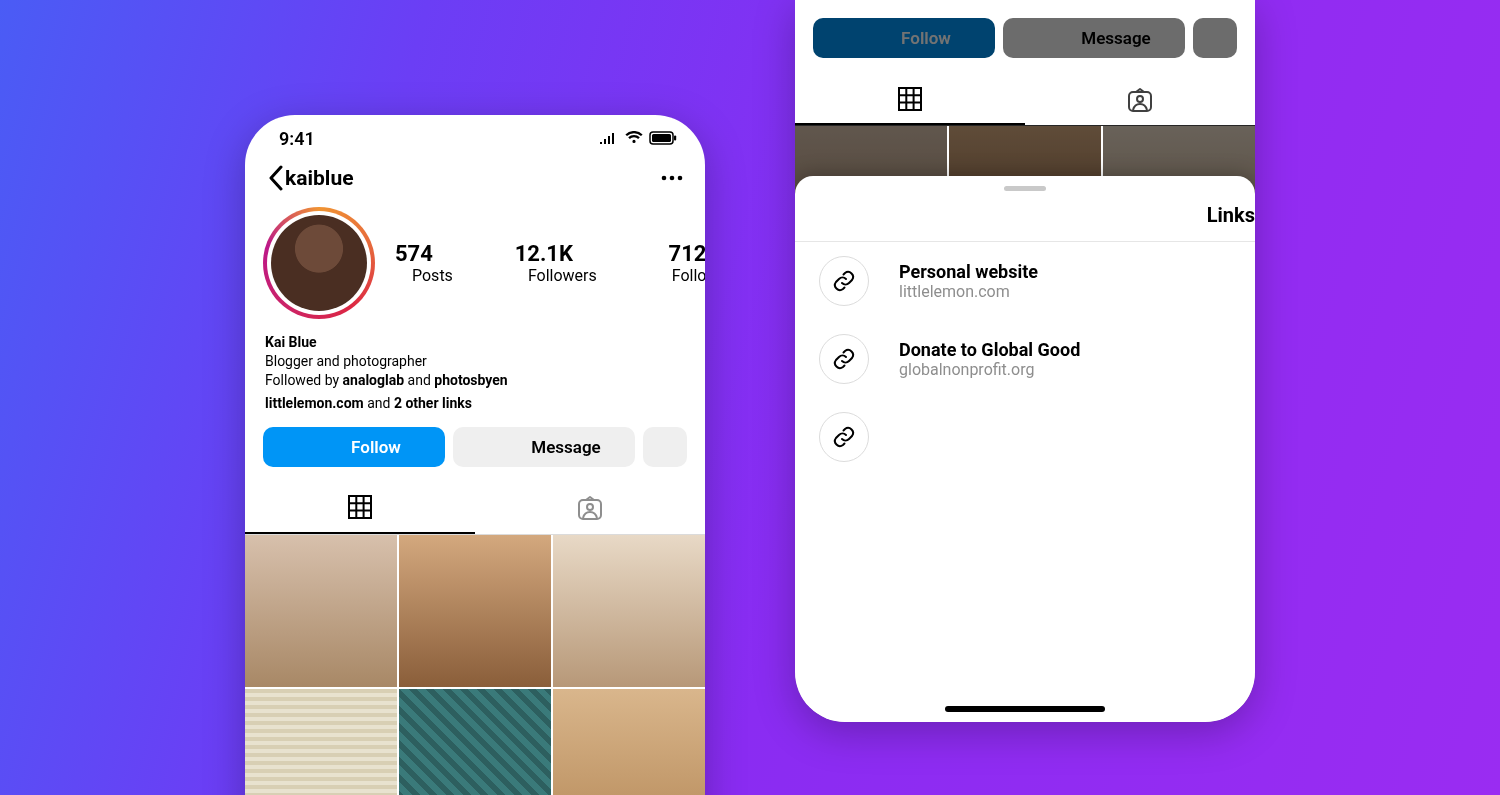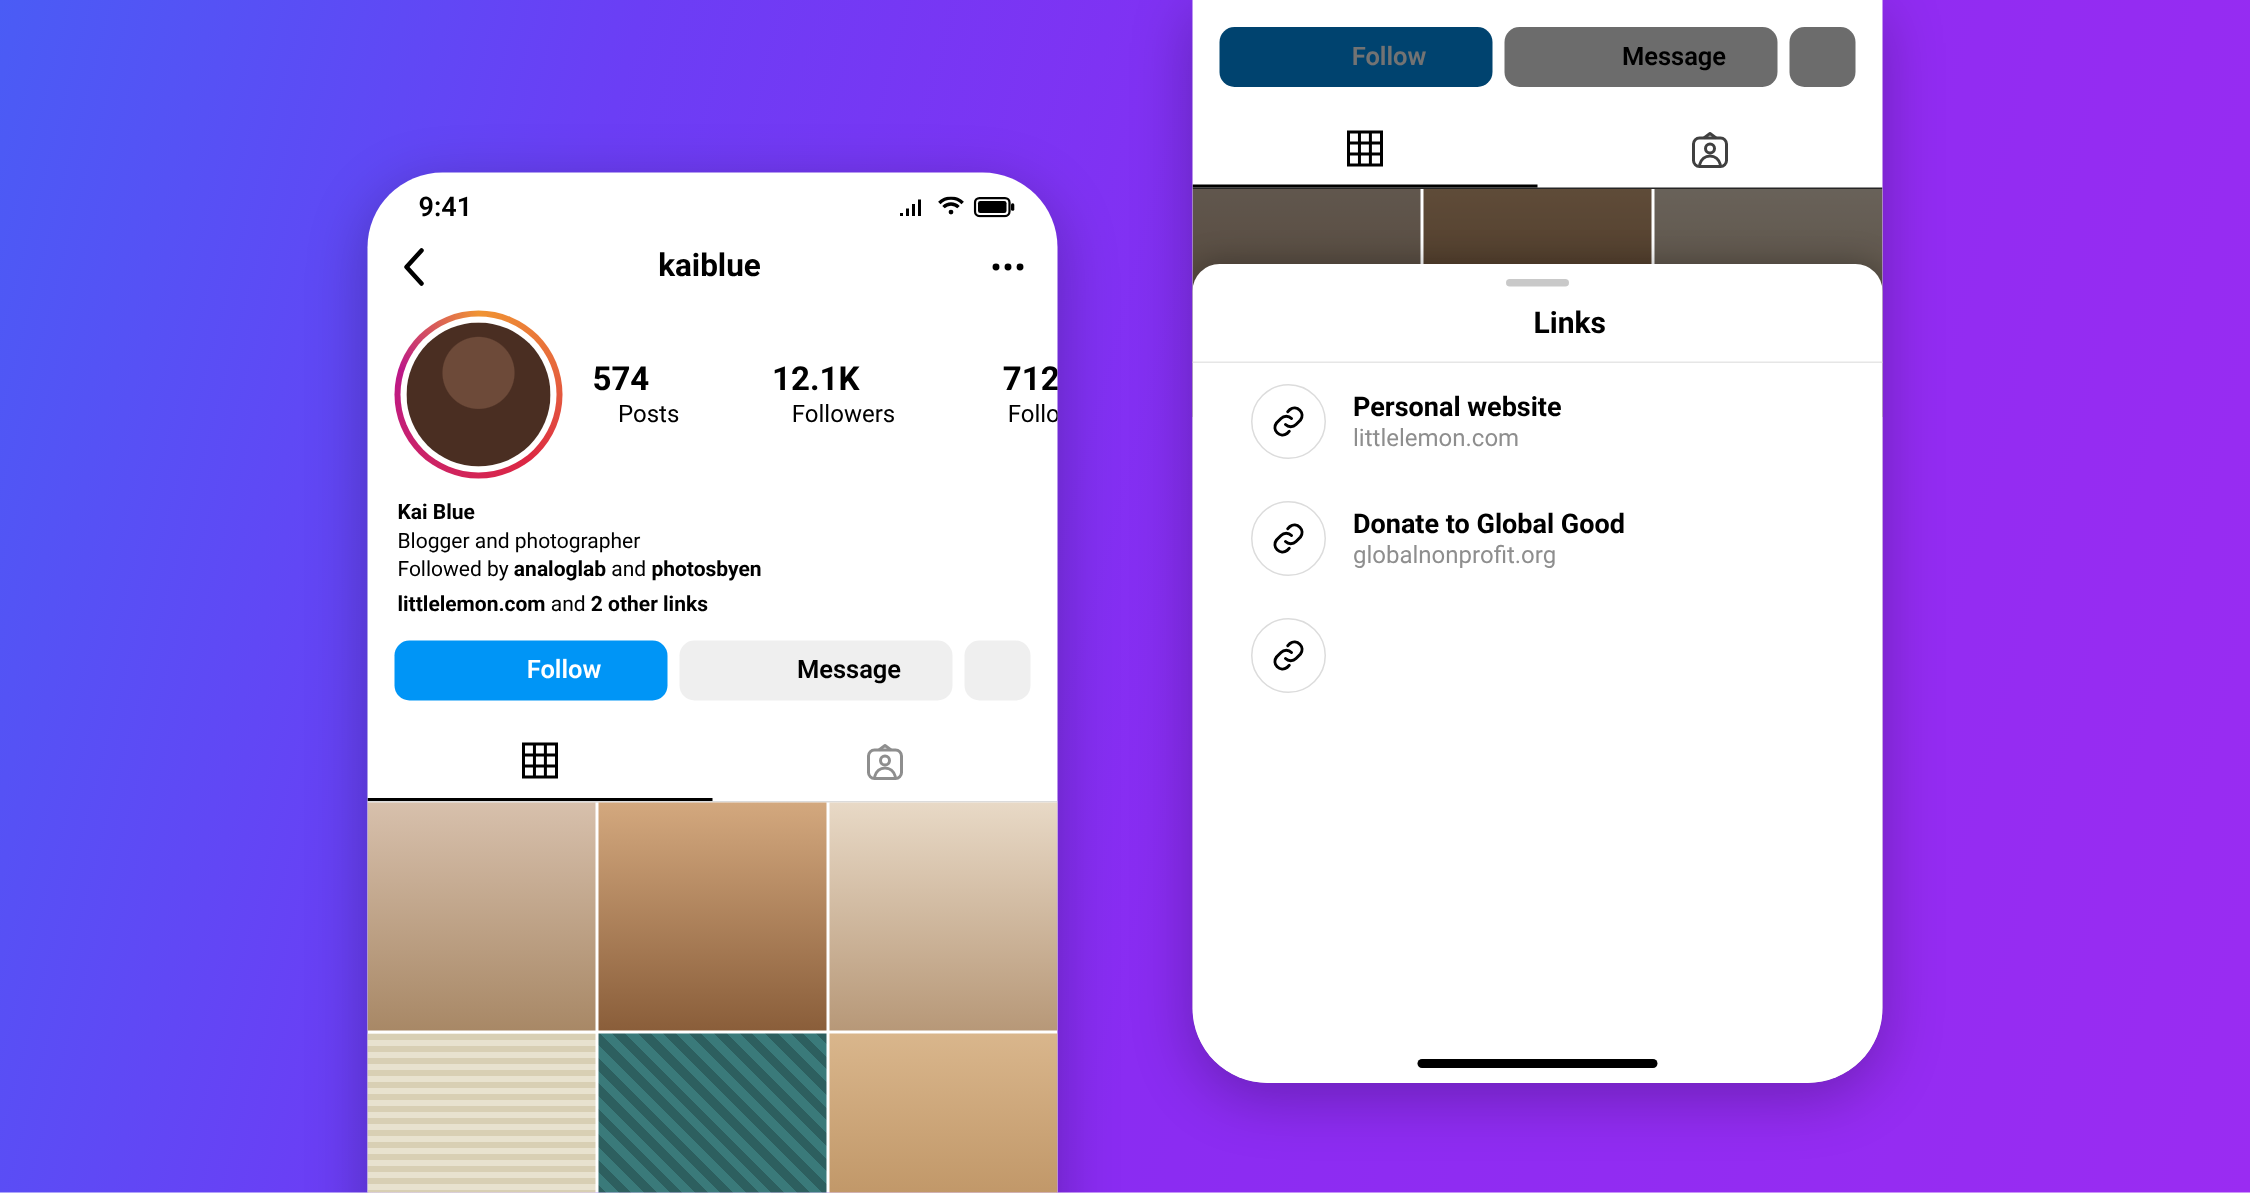--- a/index.html
+++ b/index.html
@@ -31,21 +31,21 @@
     justify-content: space-between; padding: 0 28px 0 34px;
     font-size: 18px; font-weight: 600;
   }
   .status-icons { display: flex; gap: 6px; align-items: center; }
 
   
   .profile-header {
     display: flex; align-items: center; justify-content: space-between;
     padding: 4px 22px 10px;
   }
-  .profile-header .username { font-size: 21px; font-weight: 700; flex:1; text-align:center; }
+  .profile-header .username { font-size: 21px; font-weight: 700; flex:1; text-align:left; }
 
   
   .profile-top {
     display: flex; align-items: center; padding: 6px 18px 10px;
   }
   .avatar-wrap {
     width: 112px; height: 112px; border-radius: 50%;
     background: conic-gradient(from 0deg,#f09433,#e6683c,#dc2743,#cc2366,#bc1888,#f09433);
     padding: 4px; flex-shrink:0;
   }
@@ -102,25 +102,25 @@
   .dim-bg .tab.active { border-color:#000; }
   .dim-bg .photo-grid .photo-cell { filter:none; }
 
   .sheet {
     position:absolute; left:0; right:0; bottom:0;
     background:#fff; border-radius:18px 18px 50px 50px;
     height:546px; padding-top:10px;
     box-shadow:0 -2px 20px rgba(0,0,0,.25);
   }
   .handle { width:42px; height:5px; background:#c9c9c9; border-radius:3px; margin:0 auto 12px; }
-  .sheet h2 { font-size:20px; font-weight:700; text-align:center; padding-bottom:14px;padding-left:43px; }
+  .sheet h2 { font-size:20px; font-weight:700; text-align:right; padding-bottom:14px;padding-left:43px; }
   .sheet hr { border:none; border-top:1px solid #e6e6e6; }
 
   .link-row {
-    display:flex; align-items:center; gap:18px; padding:14px 39px;
+    display:flex; align-items:center; gap:30px; padding:14px 24px;
   }
   .link-icon {
     width:50px; height:50px; border-radius:50%; border:1px solid #dcdcdc;
     display:flex; align-items:center; justify-content:center;
     flex-shrink:0;
   }
   .link-title { font-size:18px; font-weight:700; }
   .link-url   { font-size:16px; color:#8e8e8e; }
 
   .home-indicator {

